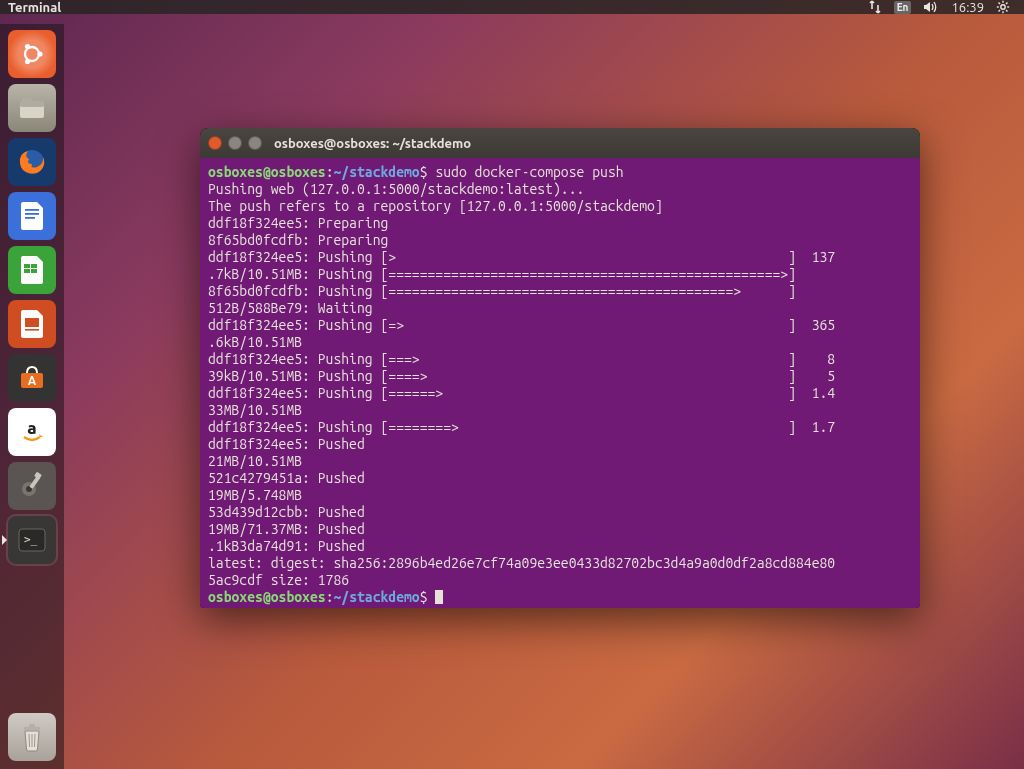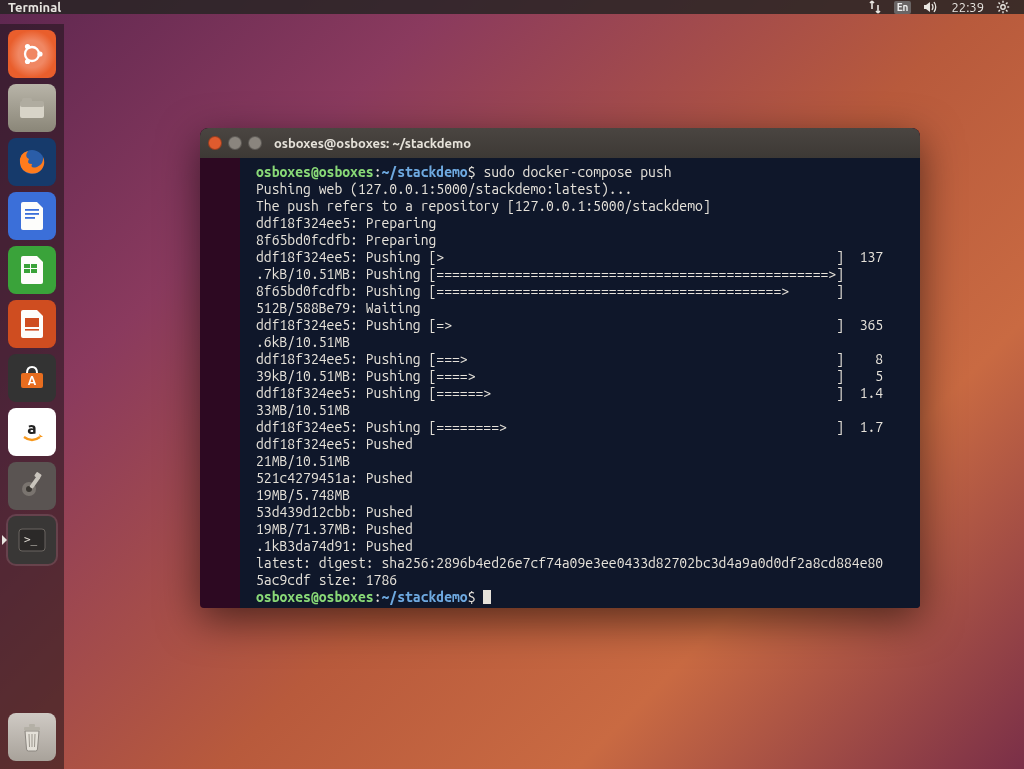--- a/index.html
+++ b/index.html
@@ -50,23 +50,23 @@
 .titlebar{
   height:30px;background:linear-gradient(#4a4541,#3d3935);
   display:flex;align-items:center;border-radius:8px 8px 0 0;padding:0 8px;gap:6px;
 }
 .wbtn{width:14px;height:14px;border-radius:50%;border:1px solid rgba(0,0,0,0.3);}
 .wc{background:#df5b2e;}
 .wm{background:#8a857e;}
 .wx{background:#8a857e;}
 .titlebar .ttitle{color:#e6e2da;font-weight:600;font-size:13px;margin-left:6px;}
 .termbody{
-  flex:1;background:#0f172a;color:#e6e2da;
+  flex:1;background:#701a75;color:#e6e2da;
   font-family:"Ubuntu Mono","DejaVu Sans Mono",monospace;
-  font-size:14px;line-height:17px;padding:6px 16px;white-space:pre;overflow:hidden;margin-left:40px;
+  font-size:14px;line-height:17px;padding:6px 8px;white-space:pre;overflow:hidden;
 }
 .p-user{color:#89d977;font-weight:600;}
 .p-host{color:#89d977;font-weight:600;}
 .p-colon{color:#e6e2da;}
 .p-path{color:#6ea9e0;font-weight:600;}
 .p-doll{color:#e6e2da;}
 .cursor{display:inline-block;width:8px;height:14px;background:#e6e2da;vertical-align:-2px;}
 </style>
 </head>
 <body>
@@ -81,21 +81,21 @@
   </span>
   <span class="ind">
       <span class="ind-box">En</span>
     </span>
   <span class="ind">
     <svg width="16" height="14" viewBox="0 0 16 14">
         <path d="M1 5 H3 L7 2 V12 L3 9 H1 Z" fill="#e8e5e0"></path>
         <path d="M9 4 Q11 7 9 10 M11 2 Q14.5 7 11 12" stroke="#e8e5e0" stroke-width="1.3" fill="none"></path>
       </svg>
   </span>
-  <span class="ind">22:39</span>
+  <span class="ind">16:39</span>
   <span class="ind">
     <svg width="14" height="14" viewBox="0 0 14 14">
         <circle cx="7" cy="7" r="2.2" fill="none" stroke="#e8e5e0" stroke-width="1.4"></circle>
         <g stroke="#e8e5e0" stroke-width="1.4">
           <line x1="7" y1="0.8" x2="7" y2="2.8"></line>
           <line x1="7" y1="11.2" x2="7" y2="13.2"></line>
           <line x1="0.8" y1="7" x2="2.8" y2="7"></line>
           <line x1="11.2" y1="7" x2="13.2" y2="7"></line>
           <line x1="2.5" y1="2.5" x2="4" y2="4"></line>
           <line x1="10" y1="10" x2="11.5" y2="11.5"></line>

